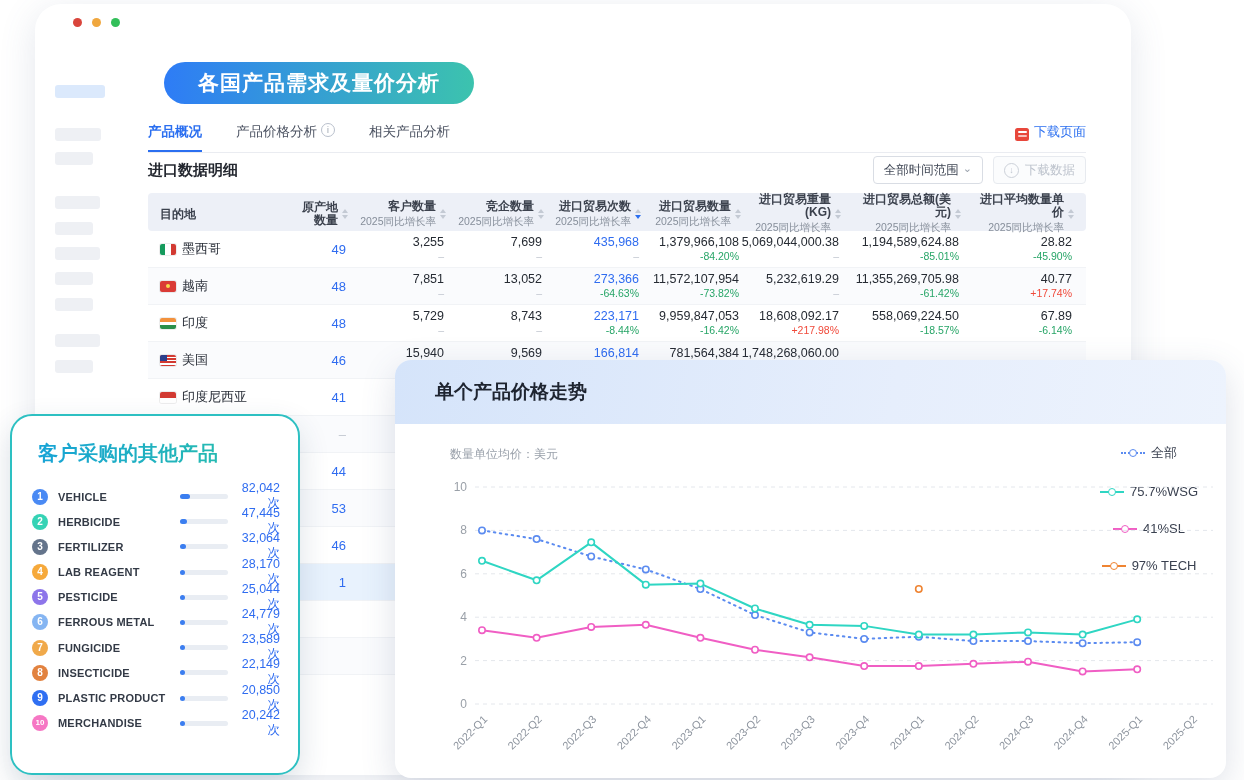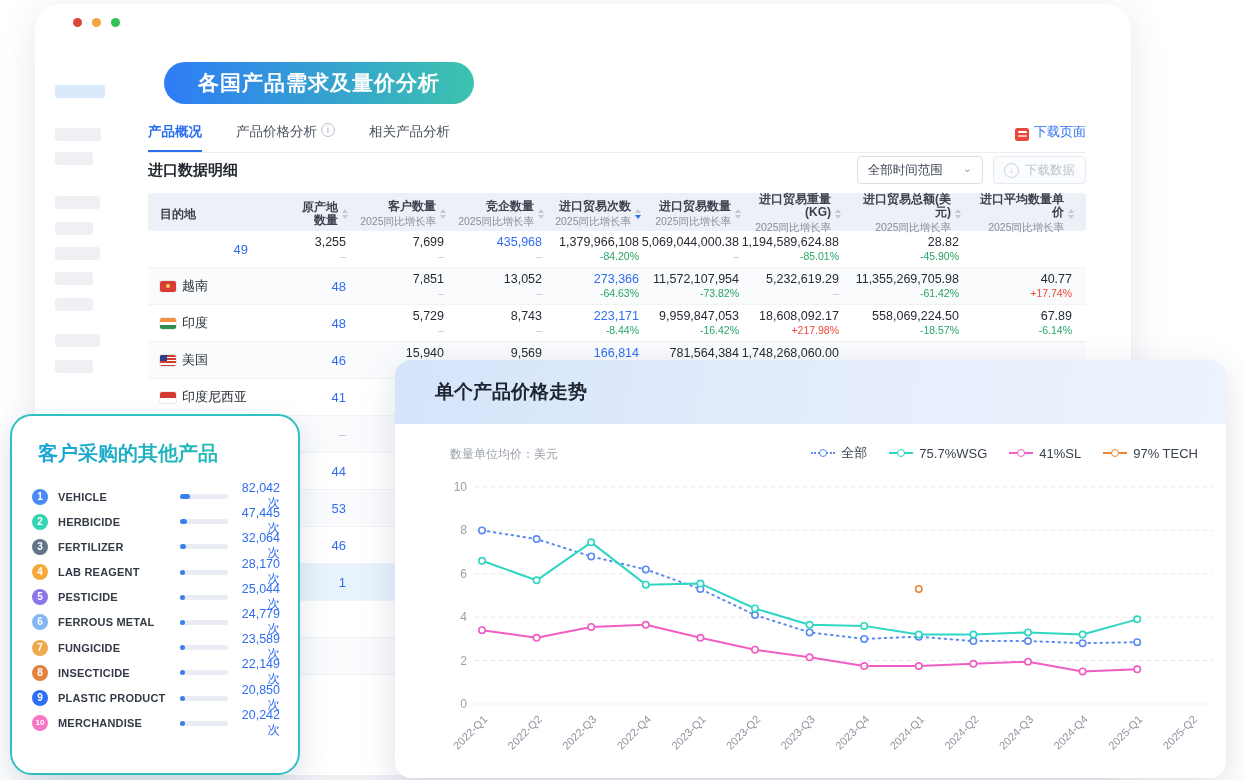--- a/index.html
+++ b/index.html
@@ -25,21 +25,21 @@
   .info-i{display:inline-block;width:12px;height:12px;border:1px solid #b9c0cc;border-radius:50%;
     color:#9aa2ad;font-size:8.5px;line-height:12px;text-align:center;margin-left:4px;font-style:normal;}
   .dl-page{margin-left:auto;display:flex;align-items:flex-end;gap:5px;color:#2b6ff0;font-size:13px;cursor:pointer;}
   .dl-page-icon{width:14px;height:13px;background:#e8473b;border-radius:2.5px;position:relative;}
   .dl-page-icon:after{content:"";position:absolute;left:2.5px;top:3px;width:9px;height:2px;background:#fff;border-radius:1px;box-shadow:0 4px 0 #ffffffaa;}
 
   .section-row{position:absolute;left:113px;top:150px;width:938px;height:32px;display:flex;align-items:center;}
   .section-title{font-size:15px;font-weight:bold;color:#23272f;}
   .section-actions{margin-left:auto;display:flex;gap:10px;}
   .time-select{height:26px;border:1px solid #d9dde4;border-radius:4px;background:#fff;display:flex;
-    align-items:center;gap:20px;padding:0 10px;font-size:12.5px;color:#3f4654;cursor:pointer;}
+    align-items:center;gap:4px;padding:0 10px;font-size:12.5px;color:#3f4654;cursor:pointer;}
   .chev{color:#9aa2ad;font-size:11px;transform:translateY(-2px);}
   .dl-btn{height:26px;border:1px solid #e7eaef;border-radius:4px;background:#fbfcfd;display:flex;
     align-items:center;gap:6px;padding:0 10px;font-size:12.5px;color:#bcc2cc;cursor:pointer;}
   .dl-ico{width:13px;height:13px;border:1px solid #ccd1d9;border-radius:50%;font-size:9px;line-height:12px;
     text-align:center;color:#bcc2cc;}
 
   
   .table{position:absolute;left:113px;top:189px;width:938px;}
   .t-head,.t-row{display:grid;grid-template-columns:112px 98px 98px 98px 97px 100px 100px 120px 113px;}
   .t-head{background:#edf0f7;border-radius:4px;height:38px;}
@@ -78,21 +78,21 @@
   .flag-us:after{content:"";position:absolute;left:0;top:0;width:7px;height:6px;background:#2b3f8c;}
   .flag-id{background:linear-gradient(180deg,#d23a32 0 50%,#fff 50%);}
   .flag-ru{background:linear-gradient(180deg,#fff 0 33%,#2b55a8 33% 66%,#d23a32 66%);}
 
   
   .chart-panel{position:absolute;left:395px;top:360px;width:831px;height:418px;background:#fff;
     border-radius:16px;box-shadow:0 10px 34px rgba(70,90,130,.18);overflow:hidden;z-index:3;}
   .chart-head{height:64px;background:linear-gradient(100deg,#d5e4fa,#e6eefc 60%,#edf3fd);display:flex;align-items:center;}
   .chart-title{margin-left:40px;font-size:19px;font-weight:bold;color:#1e2430;}
   .chart-sub{position:absolute;left:55px;top:86px;font-size:12px;color:#9aa1ab;}
-  .legend{position:absolute;top:84px;right:28px;display:flex;gap:22px;align-items:center;}
+  .legend{position:absolute;top:84px;right:28px;display:flex;gap:22px;align-items:center;flex-direction:column;}
   .lg-item{display:flex;align-items:center;gap:6px;font-size:13px;color:#3a4150;cursor:pointer;}
   .lg-mark{position:relative;width:24px;height:10px;}
   .lg-line{position:absolute;left:0;top:4px;width:24px;border-top:2px solid;}
   .lg-line.dotted{border-top-style:dotted;border-top-width:2.5px;}
   .lg-dot{position:absolute;left:8px;top:1px;width:6px;height:6px;border-radius:50%;background:#fff;border:1.6px solid;}
   .chart-svg{position:absolute;left:0;top:100px;}
 
   
   .popup-card{position:absolute;left:10px;top:414px;width:290px;height:361px;background:#fff;
     border:2px solid #2dc0c2;border-radius:22px;box-shadow:0 12px 30px rgba(40,70,100,.16);z-index:4;box-sizing:border-box;}
@@ -247,20 +247,24 @@
               <div class="th-label">进口平均数量单价</div>
               <div class="th-sub">2025同比增长率</div>
             </div>
             <div class="sort">
               <div class="tri-up"></div>
               <div class="tri-down"></div>
             </div>
           </div>
         </div>
         <div class="t-row">
+          <div class="td dest">
+            <span class="flag flag-mx"></span>
+            <span class="country">墨西哥</span>
+          </div>
           <div class="td">
             <span class="origin">49</span>
           </div>
           <div class="td">
             <div class="val">3,255</div>
             <div class="growth dash">–</div>
           </div>
           <div class="td">
             <div class="val">7,699</div>
             <div class="growth dash">–</div>

